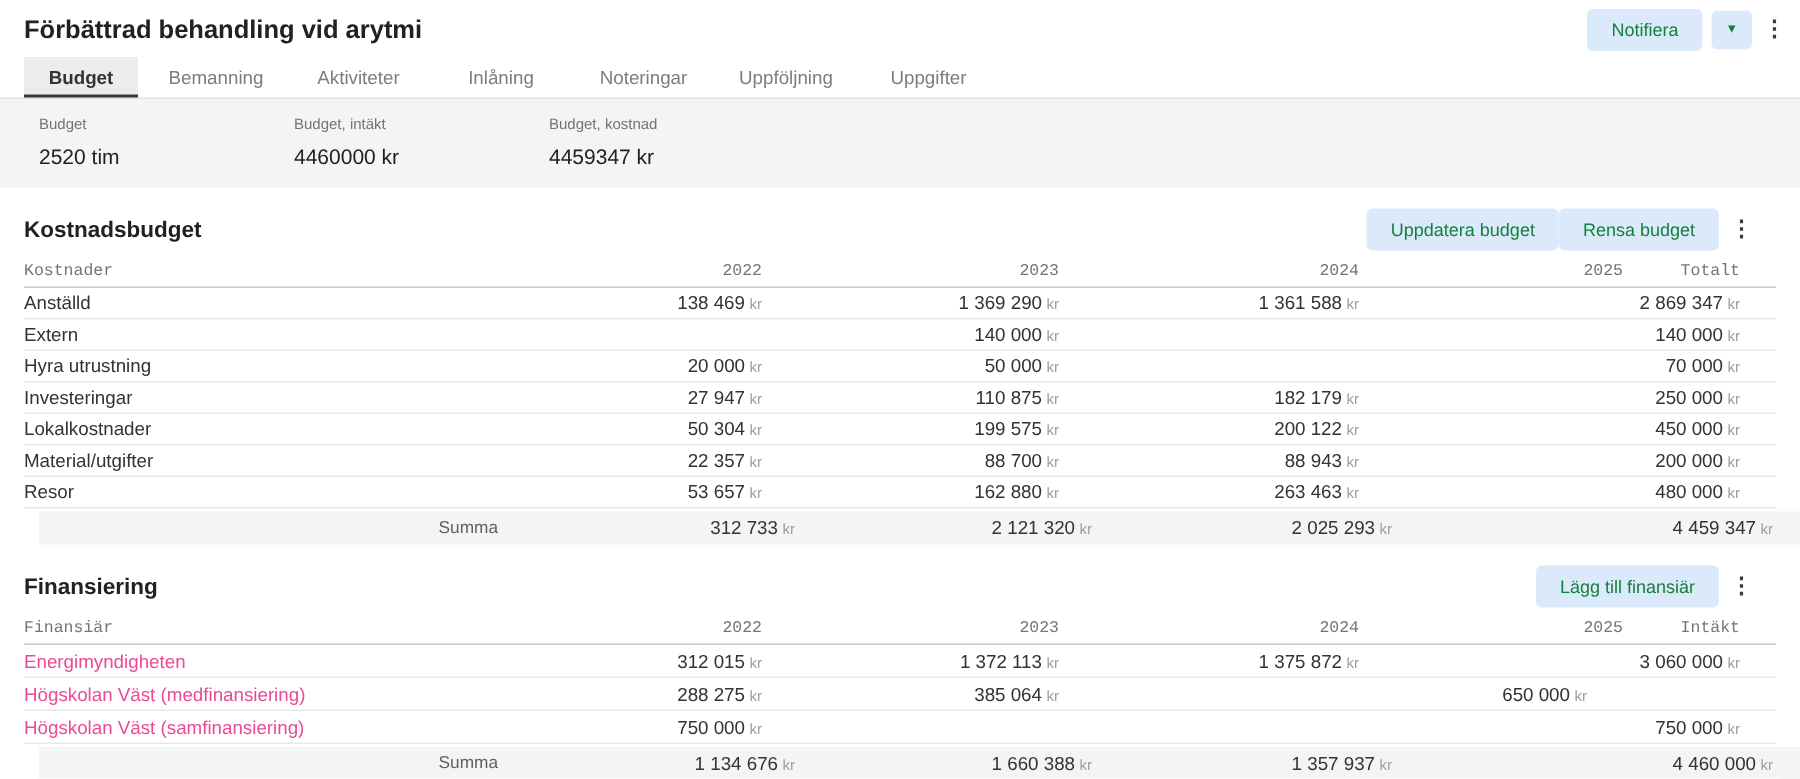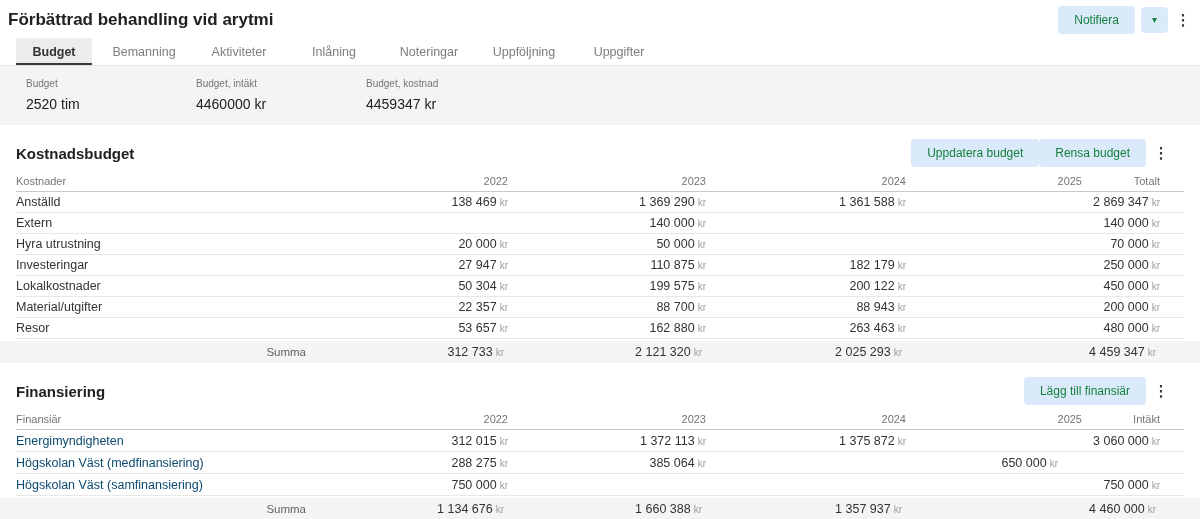--- a/index.html
+++ b/index.html
@@ -1,20 +1,20 @@
 <!DOCTYPE html>
 <html><head>
 <meta charset="utf-8">
 <style>
   * { margin:0; padding:0; box-sizing:border-box; }
   html,body { width:1200px; height:519px; overflow:hidden; background:#fff;
               font-family:"Liberation Sans", sans-serif; color:#212121; }
 
   
-  .topbar { display:flex; align-items:center; height:38px; padding:2px 8px 0 8px; }
+  .topbar { display:flex; align-items:center; height:38px; padding:2px 8px 0 16px; }
   .page-title { font-size:17px; font-weight:bold; color:#212121; flex:1; }
   .topbar-actions { display:flex; align-items:center; gap:6px; }
   .btn { background:#dbeafa; color:#15803d; font-weight:normal; font-size:12px;
          border:none; border-radius:4px; padding:7px 16px; cursor:pointer;
          font-family:"Liberation Sans", sans-serif; }
   .btn-caret { padding:7px 11px; font-size:10px; line-height:12px; }
   .kebab { font-size:15px; font-weight:bold; color:#3c3c3c; width:18px; text-align:center;
            cursor:pointer; line-height:18px; }
 
   
@@ -37,31 +37,31 @@
   .section-actions { display:flex; align-items:center; }
   .section-actions .kebab { margin-left:6px; }
 
   
   .table { margin:0 16px; width:1168px; }
   .trow { display:grid; grid-template-columns:294px 198px 198px 200px 176px 102px;
           align-items:center; }
   .tcell { font-size:12.5px; color:#333; overflow:hidden; white-space:nowrap; }
   .tnum { text-align:right; }
   .trow .tcell:last-child { padding-right:24px; }
-  .thead { height:21px; border-bottom:1px solid #c9c9c9; align-items:end; }
+  .thead { height:21px; border-bottom:1px solid #c9c9c9; align-items:end;font-family:Liberation Mono, monospace; }
   .thead .tcell { font-size:11px; color:#757575; padding-bottom:4px; }
   .drow { border-bottom:1px solid #e8e8e8; }
   .cost-table .drow { height:21px; }
   .fin-table .drow { height:22px; }
-  .link { color:#0c4a6e; cursor:pointer; }
+  .link { color:#ec4899; cursor:pointer; }
   .val { color:#333; }
   .kr { color:#9e9e9e; font-size:10px; margin-left:3px; }
 
   
-  .summa-band { background:#f4f4f4; padding:0 12px; margin-top:2px; }
+  .summa-band { background:#f4f4f4; padding:0 12px; margin-top:2px;margin-left:26px; }
   .summa-band .trow { height:22px; }
   .summa-label { font-size:11.5px; color:#616161; }
   .fin-summa { height:24px; }
 </style>
 </head>
 <body>
 
 <div>
 
   <div class="topbar">

